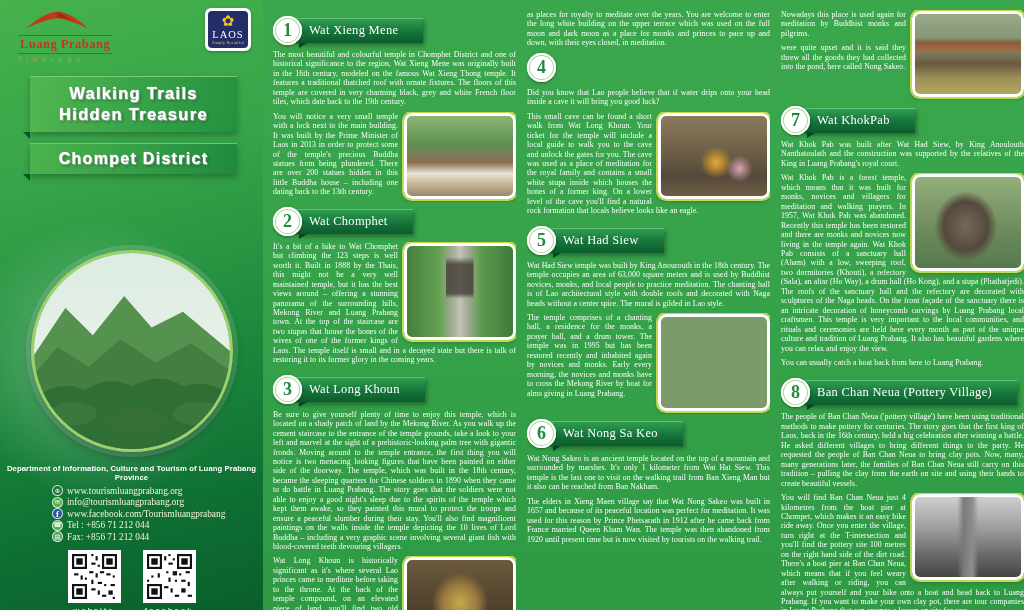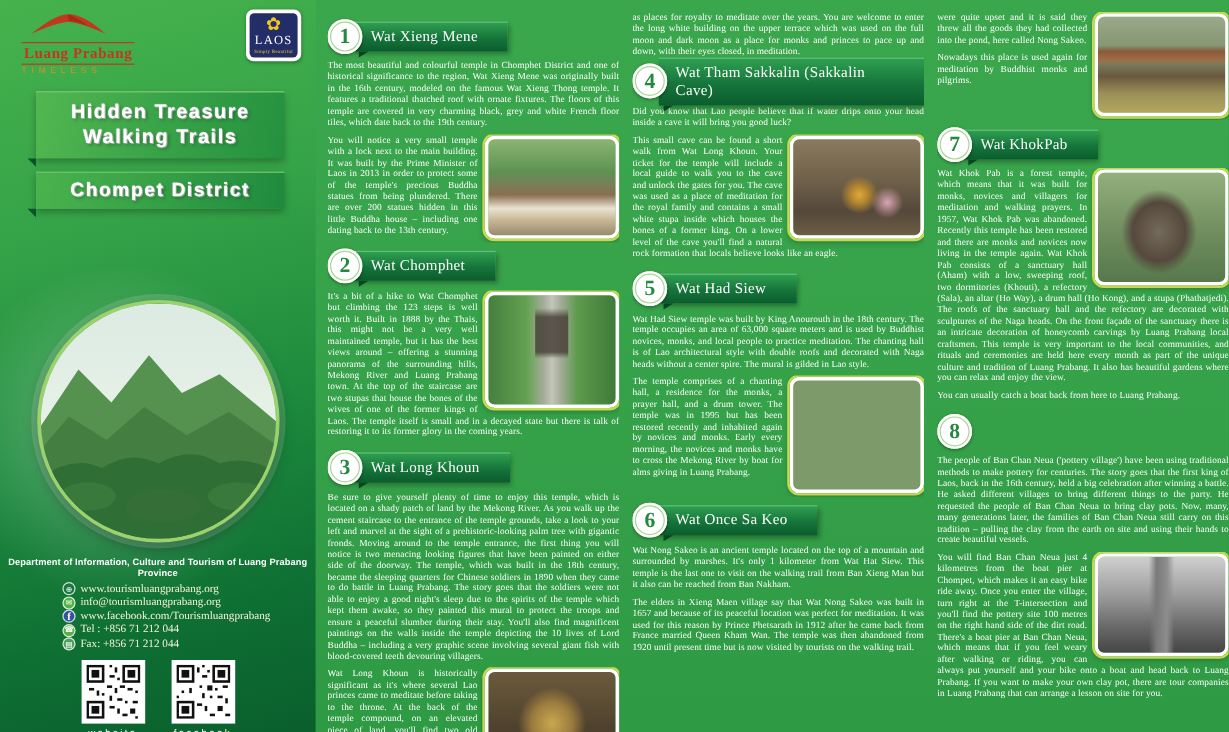--- a/index.html
+++ b/index.html
@@ -115,22 +115,22 @@
       <div class="logo-laos">
         <div class="laos-inner">
           <div class="laos-flower">✿</div>
           <div class="laos-name">LAOS</div>
           <div class="laos-tag">Simply Beautiful</div>
         </div>
       </div>
     </div>
 
     <div class="banner main-banner">
+      <div>Walking Trails</div>
       <div>Hidden Treasure</div>
-      <div>Walking Trails</div>
     </div>
     <div class="banner sub-banner">Chompet District</div>
 
     <div class="circle-photo">
       <svg viewBox="0 0 100 100" preserveAspectRatio="xMidYMid slice">
         <defs>
           <linearGradient id="sky" x1="0" y1="0" x2="0" y2="1">
             <stop offset="0" stop-color="#dcebe3"></stop>
               <stop offset="1" stop-color="#f2f7ea"></stop>
           </linearGradient>
@@ -282,65 +282,66 @@
         <div class="photo ph-door"></div>
         <div class="para">Wat Long Khoun is historically significant as it's where several Lao princes came to meditate before taking to the throne. At the back of the temple compound, on an elevated piece of land, you'll find two old wooden houses and a long oblong white meditation room without windows. All of these buildings served</div>
       </div>
     </div>
 
     <div class="col">
       <div class="para">as places for royalty to meditate over the years. You are welcome to enter the long white building on the upper terrace which was used on the full moon and dark moon as a place for monks and princes to pace up and down, with their eyes closed, in meditation.</div>
 
       <div class="sec-head">
         <div class="badge">4</div>
-        <div class="ribbon">Wat Tham Sakkalin (Sakkalin Cave)</div>
       </div>
       <div class="para">Did you know that Lao people believe that if water drips onto your head inside a cave it will bring you good luck?</div>
       <div class="wrap">
         <div class="photo ph-cave"></div>
         <div class="para">This small cave can be found a short walk from Wat Long Khoun. Your ticket for the temple will include a local guide to walk you to the cave and unlock the gates for you. The cave was used as a place of meditation for the royal family and contains a small white stupa inside which houses the bones of a former king. On a lower level of the cave you'll find a natural rock formation that locals believe looks like an eagle.</div>
       </div>
 
       <div class="sec-head">
         <div class="badge">5</div>
         <div class="ribbon">Wat Had Siew</div>
       </div>
       <div class="para">Wat Had Siew temple was built by King Anourouth in the 18th century. The temple occupies an area of 63,000 square meters and is used by Buddhist novices, monks, and local people to practice meditation. The chanting hall is of Lao architectural style with double roofs and decorated with Naga heads without a center spire. The mural is gilded in Lao style.</div>
       <div class="wrap">
         <div class="photo ph-altar"></div>
         <div class="para">The temple comprises of a chanting hall, a residence for the monks, a prayer hall, and a drum tower. The temple was in 1995 but has been restored recently and inhabited again by novices and monks. Early every morning, the novices and monks have to cross the Mekong River by boat for alms giving in Luang Prabang.</div>
       </div>
 
       <div class="sec-head">
         <div class="badge">6</div>
-        <div class="ribbon">Wat Once Sa Keo</div>
+        <div class="ribbon">Wat Nong Sa Keo</div>
       </div>
       <div class="para">Wat Nong Sakeo is an ancient temple located on the top of a mountain and surrounded by marshes. It's only 1 kilometer from Wat Hat Siew. This temple is the last one to visit on the walking trail from Ban Xieng Man but it also can be reached from Ban Nakham.</div>
       <div class="para">The elders in Xieng Maen village say that Wat Nong Sakeo was built in 1657 and because of its peaceful location was perfect for meditation. It was used for this reason by Prince Phetsarath in 1912 after he came back from France married Queen Kham Wan. The temple was then abandoned from 1920 until present time but is now visited by tourists on the walking trail.</div>
     </div>
 
     <div class="col">
       <div class="wrap">
         <div class="photo ph-house"></div>
+        <div class="para">Nowadays this place is used again for meditation by Buddhist monks and pilgrims.</div>
         <div class="para">were quite upset and it is said they threw all the goods they had collected into the pond, here called Nong Sakeo.</div>
-        <div class="para">Nowadays this place is used again for meditation by Buddhist monks and pilgrims.</div>
       </div>
 
       <div class="sec-head">
         <div class="badge">7</div>
         <div class="ribbon">Wat KhokPab</div>
       </div>
+      <div class="para">Wat Khok Pab was built after Wat Had Siew, by King Anoulouth Nanthatoulath and the construction was supported by the relatives of the King in Luang Prabang's royal court.</div>
       <div class="wrap">
         <div class="photo ph-rock"></div>
         <div class="para">Wat Khok Pab is a forest temple, which means that it was built for monks, novices and villagers for meditation and walking prayers. In 1957, Wat Khok Pab was abandoned. Recently this temple has been restored and there are monks and novices now living in the temple again. Wat Khok Pab consists of a sanctuary hall (Aham) with a low, sweeping roof, two dormitories (Khouti), a refectory (Sala), an altar (Ho Way), a drum hall (Ho Kong), and a stupa (Phathatjedi). The roofs of the sanctuary hall and the refectory are decorated with sculptures of the Naga heads. On the front façade of the sanctuary there is an intricate decoration of honeycomb carvings by Luang Prabang local craftsmen. This temple is very important to the local communities, and rituals and ceremonies are held here every month as part of the unique culture and tradition of Luang Prabang. It also has beautiful gardens where you can relax and enjoy the view.</div>
         <div class="para">You can usually catch a boat back from here to Luang Prabang.</div>
       </div>
 
       <div class="sec-head">
         <div class="badge">8</div>
+        <div class="ribbon">Ban Chan Neua (Pottery Village)</div>
       </div>
       <div class="para">The people of Ban Chan Neua ('pottery village') have been using traditional methods to make pottery for centuries. The story goes that the first king of Laos, back in the 16th century, held a big celebration after winning a battle. He asked different villages to bring different things to the party. He requested the people of Ban Chan Neua to bring clay pots. Now, many, many generations later, the families of Ban Chan Neua still carry on this tradition – pulling the clay from the earth on site and using their hands to create beautiful vessels.</div>
       <div class="wrap">
         <div class="photo ph-pottery"></div>
         <div class="para">You will find Ban Chan Neua just 4 kilometres from the boat pier at Chompet, which makes it an easy bike ride away. Once you enter the village, turn right at the T-intersection and you'll find the pottery site 100 metres on the right hand side of the dirt road. There's a boat pier at Ban Chan Neua, which means that if you feel weary after walking or riding,  you can always put yourself and your bike onto a boat and head back to Luang Prabang. If you want to make your own clay pot, there are tour companies in Luang Prabang that can arrange a lesson on site for you.</div>
       </div>
     </div>
 
   </main>
 </div>

